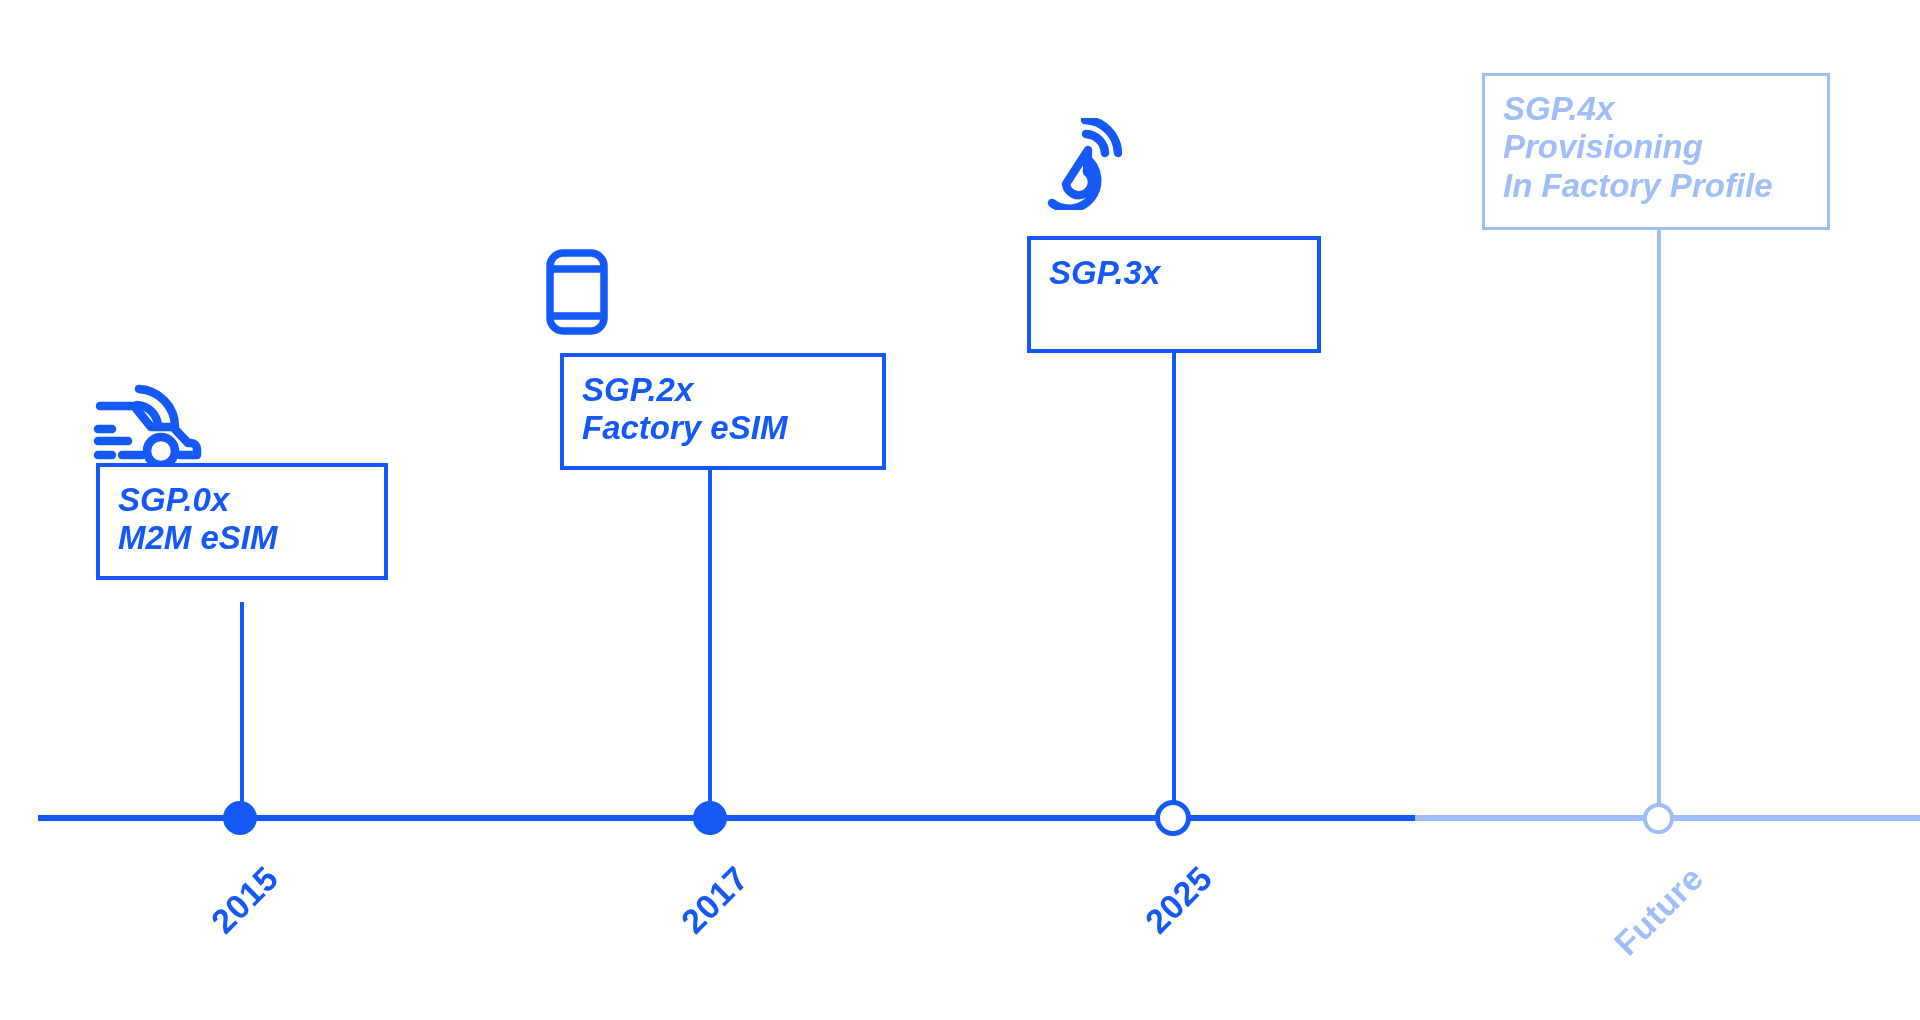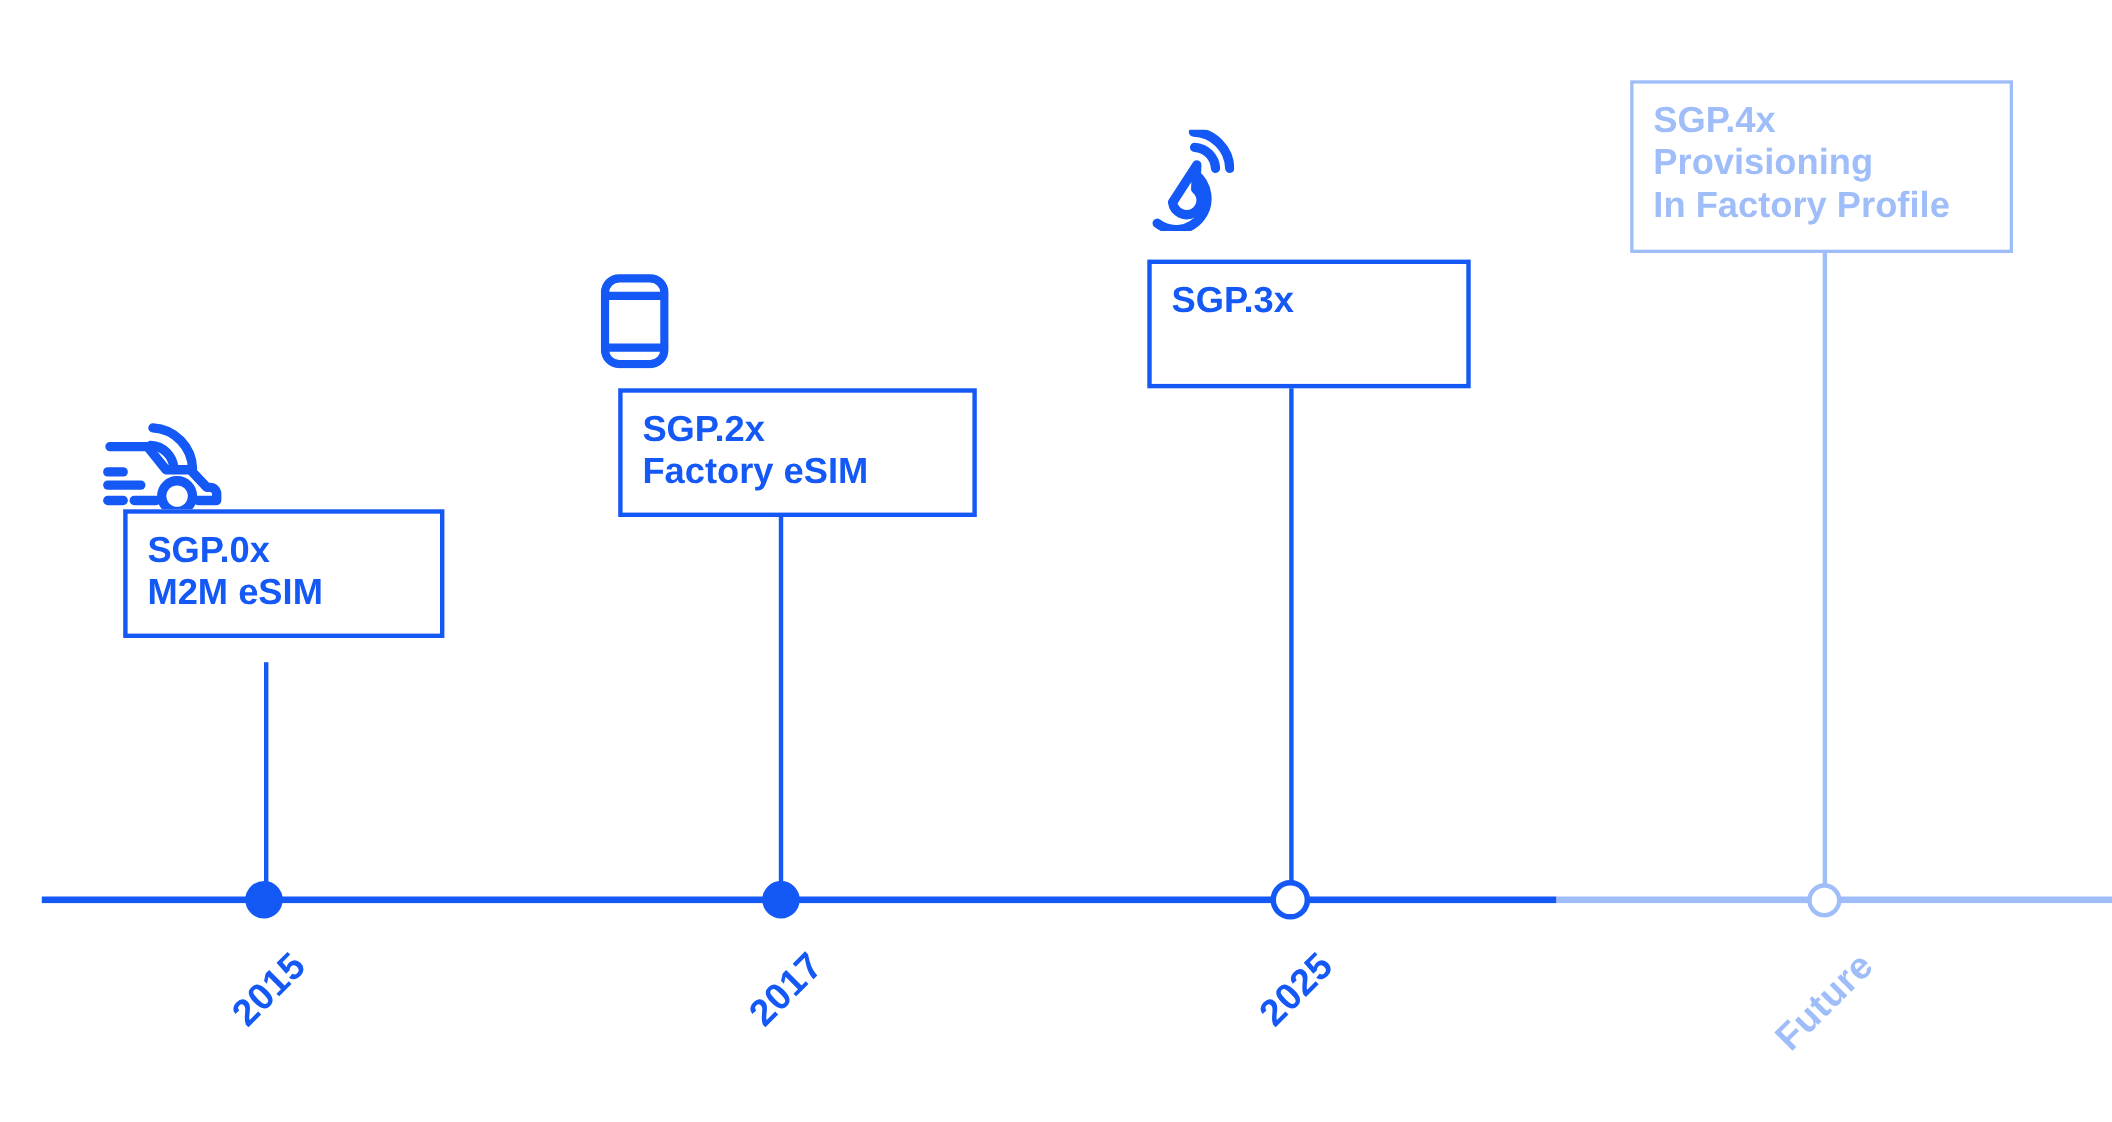--- a/index.html
+++ b/index.html
@@ -74,31 +74,31 @@
   
   .card {
     position: absolute;
     box-sizing: border-box;
     background: #ffffff;
     padding: 14px 16px 16px 18px;
   }
   .card.solid {
     border: 4px solid #1458f5;
     color: #1458f5;
-    margin-left: 16px;
   }
   .card.faded {
     border: 3px solid #9fbdf9;
     color: #9fbdf9;
   }
   .card .line {
     font-size: 33px;
     font-weight: bold;
     line-height: 1.16;
     white-space: nowrap;
+    font-style: italic;
   }
 
   
   .icon {
     position: absolute;
     line-height: 0;
   }
 </style>
 </head>
 <body>
@@ -138,21 +138,21 @@
   <div class="tick-label solid" style="left:138px; top:860px; width:122px; text-align:right;">2015</div>
 
   <div class="icon" style="left:546px; top:249px; width:62px; height:86px;">
     <svg width="62" height="86" viewBox="0 0 62 86" fill="none" stroke="#1458f5" stroke-width="7.5" stroke-linecap="round" stroke-linejoin="round">
       <rect x="4" y="4" width="54" height="78" rx="13"></rect>
       <path d="M5 20 H57"></path>
       <path d="M5 67 H57"></path>
     </svg>
   </div>
 
-  <div class="card solid" style="left:546px; top:353px; width:326px; height:117px;">
+  <div class="card solid" style="left:560px; top:353px; width:326px; height:117px;">
     <div class="line">SGP.2x</div>
     <div class="line">Factory eSIM</div>
   </div>
 
   <div class="stem solid" style="left:708px; top:470px; height:346px;"></div>
 
   <div class="node filled" style="left:693px; top:801px; width:34px; height:34px;"></div>
 
   <div class="tick-label solid" style="left:608px; top:860px; width:122px; text-align:right;">2017</div>
 

